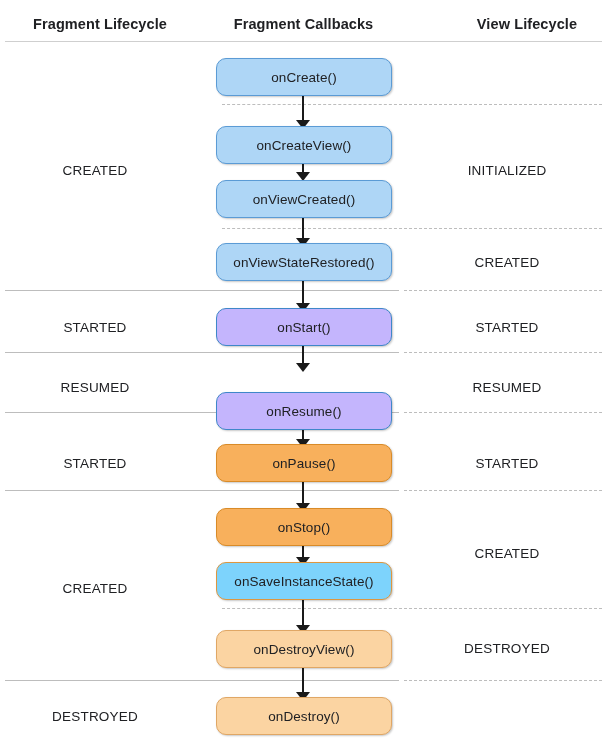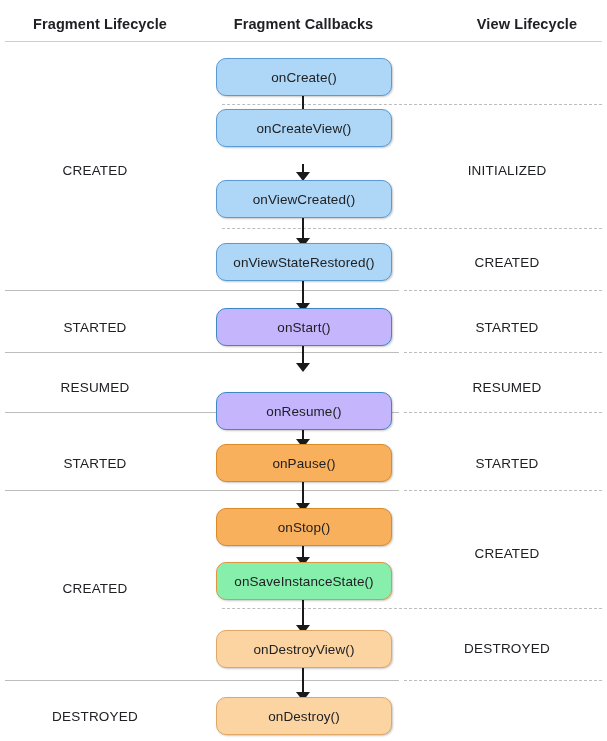--- a/index.html
+++ b/index.html
@@ -84,21 +84,21 @@
     justify-content: center;
     font-size: 13.5px;
     color: #202124;
     letter-spacing: 0.1px;
     white-space: nowrap;
     box-shadow: 1px 1px 2px rgba(0,0,0,0.22);
   }
   .cb-blue-light  { background: #AED6F6; border: 1px solid #5B9BD5; }
   .cb-blue-dark   { background: #c4b5fd; border: 1px solid #3F87C9; }
   .cb-orange-dark { background: #F8B05C; border: 1px solid #D98B28; }
-  .cb-orange-mid  { background: #86efac; border: 1px solid #DD9740; }
+  .cb-orange-mid  { background: #7dd3fc; border: 1px solid #DD9740; }
   .cb-orange-light{ background: #FBD4A2; border: 1px solid #E0A765; }
 
   
   .arrow {
     position: absolute;
     left: 302px;
     width: 2px;
     background: #1a1a1a;
   }
   .arrow-head {
@@ -174,21 +174,21 @@
       <div class="state-label right" style="top: 170px;">INITIALIZED</div>
       <div class="state-label right" style="top: 262px;">CREATED</div>
       <div class="state-label right" style="top: 327px;">STARTED</div>
       <div class="state-label right" style="top: 387px;">RESUMED</div>
       <div class="state-label right" style="top: 463px;">STARTED</div>
       <div class="state-label right" style="top: 553px;">CREATED</div>
       <div class="state-label right" style="top: 648px;">DESTROYED</div>
     </div>
   <div id="layer-boxes">
       <div class="callback-box cb-blue-light" style="top: 58px;">onCreate()</div>
-      <div class="callback-box cb-blue-light" style="top: 109px;">onCreateView()</div>
+      <div class="callback-box cb-blue-light" style="top: 126px;">onCreateView()</div>
       <div class="callback-box cb-blue-light" style="top: 180px;">onViewCreated()</div>
       <div class="callback-box cb-blue-light" style="top: 243px;">onViewStateRestored()</div>
       <div class="callback-box cb-blue-dark" style="top: 308px;">onStart()</div>
       <div class="callback-box cb-blue-dark" style="top: 368px; margin-top: 24px;">onResume()</div>
       <div class="callback-box cb-orange-dark" style="top: 444px;">onPause()</div>
       <div class="callback-box cb-orange-dark" style="top: 508px;">onStop()</div>
       <div class="callback-box cb-orange-mid" style="top: 562px;">onSaveInstanceState()</div>
       <div class="callback-box cb-orange-light" style="top: 630px;">onDestroyView()</div>
       <div class="callback-box cb-orange-light" style="top: 697px;">onDestroy()</div>
     </div>

